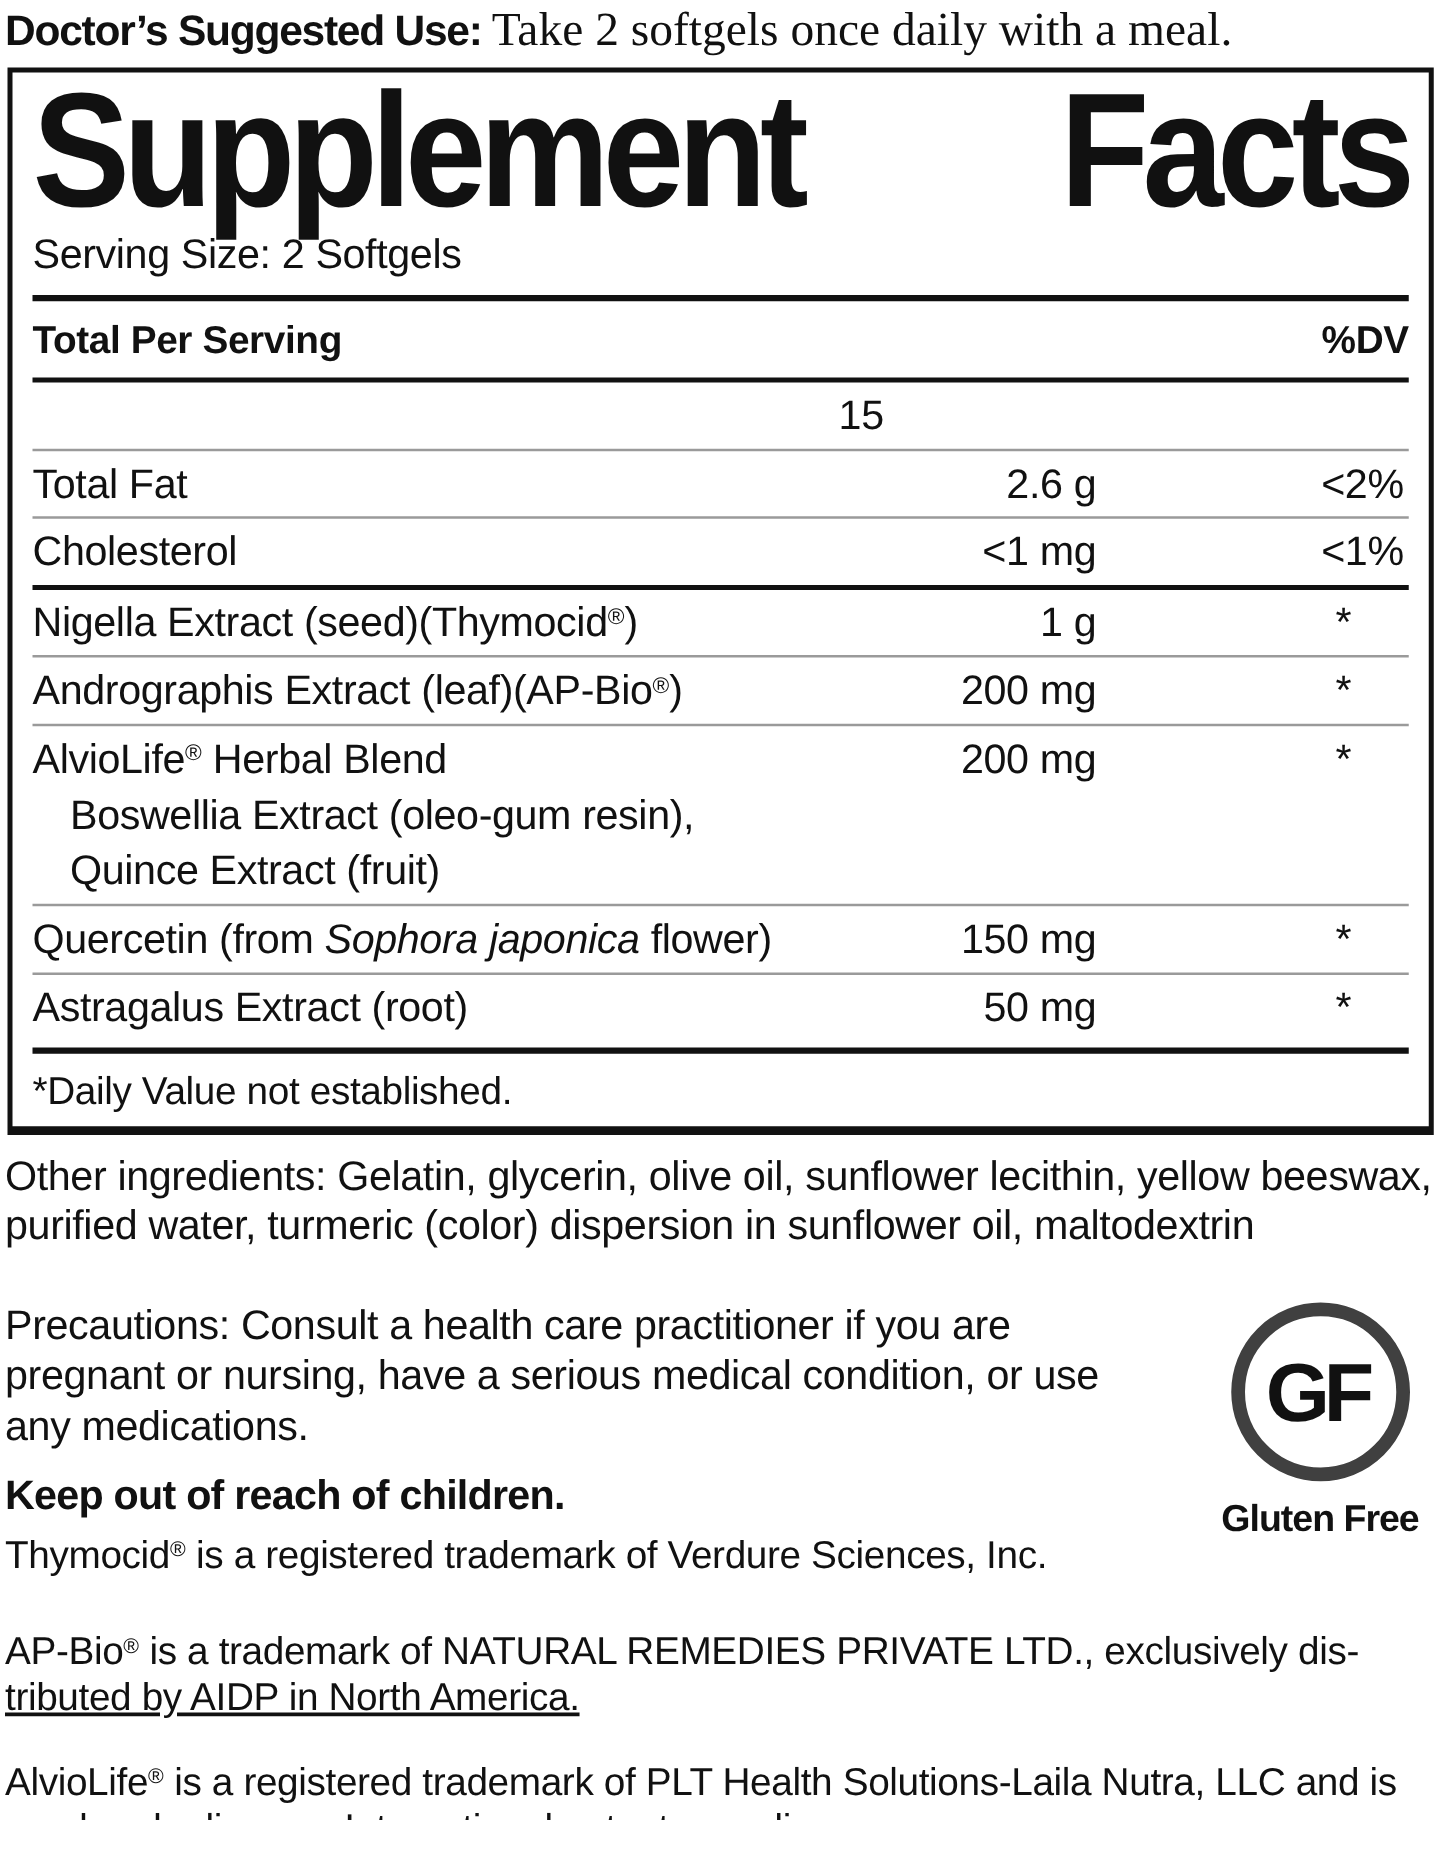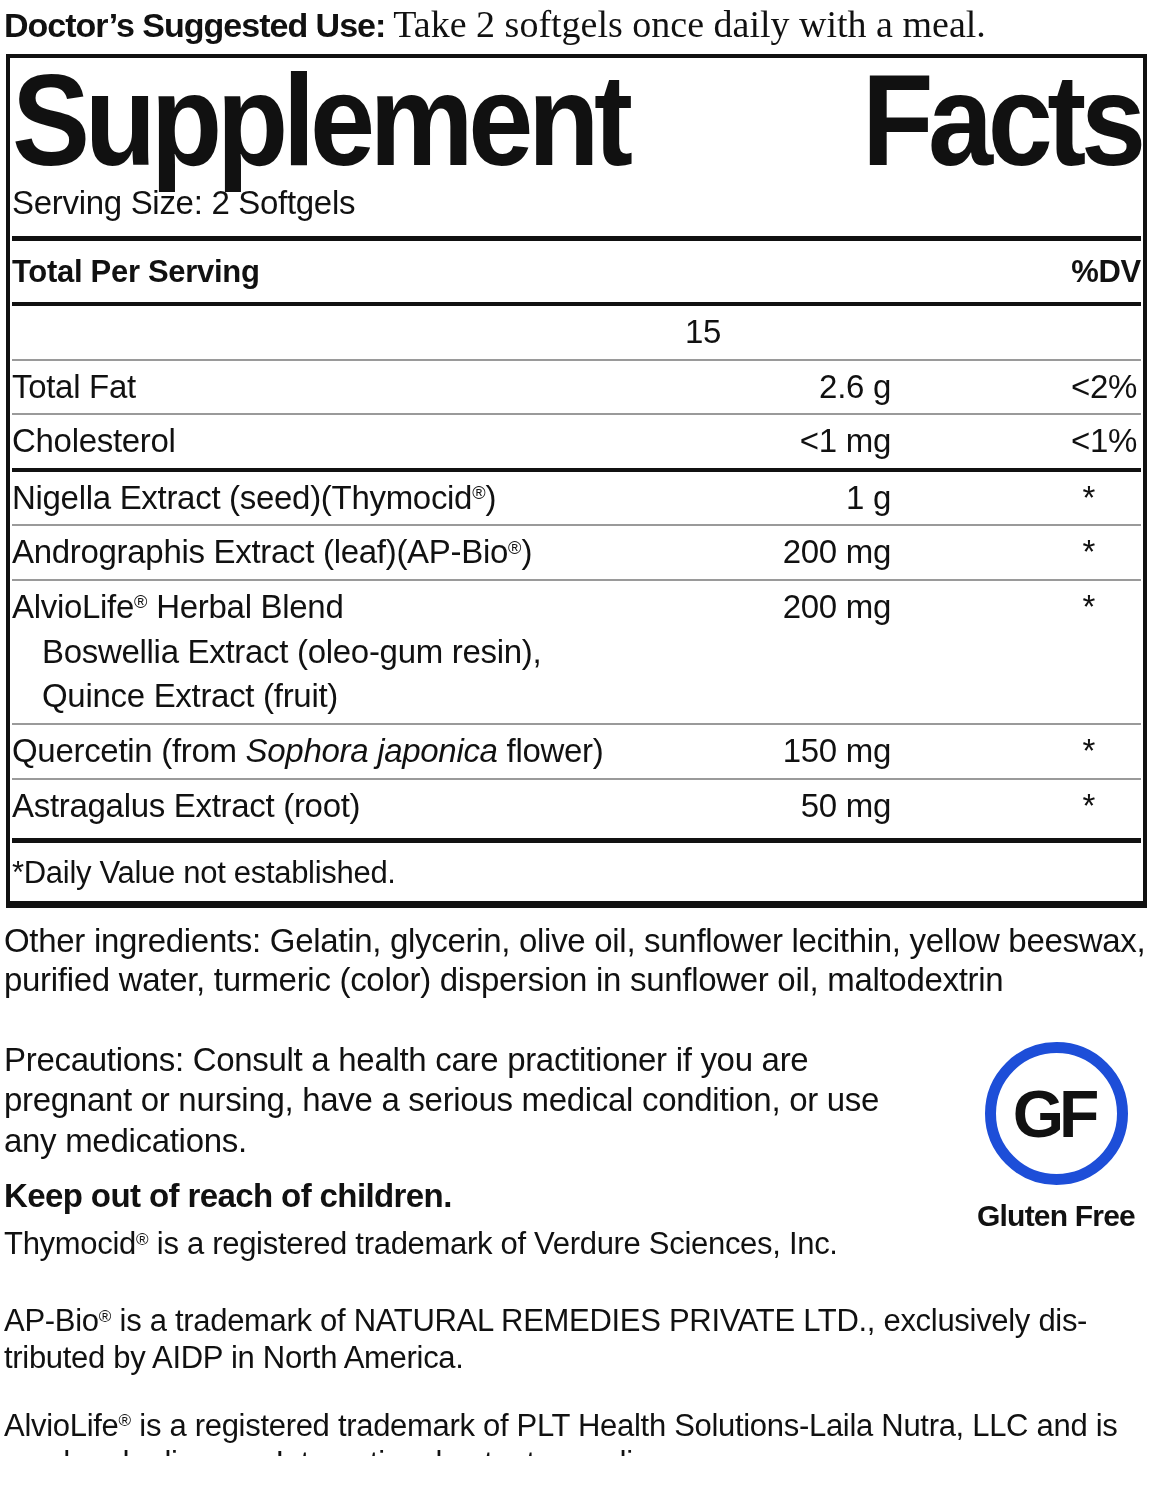--- a/index.html
+++ b/index.html
@@ -27,21 +27,21 @@
     font-family: "Liberation Serif", serif;
     font-size: 38px;
     margin-left: 8px;
   }
 
   
   .facts-box {
     margin: 8px 10px 0 6px;
     border: 4px solid #111;
     border-bottom-width: 7px;
-    padding: 0 2px;
+    padding: 0 16px;
   }
   .facts-title {
     display: flex;
     justify-content: space-between;
     margin: 4px 0 2px;
     height: 118px;
     font-size: 130px;
     line-height: 0.90;
     font-weight: bold;
     letter-spacing: -6px;
@@ -117,34 +117,34 @@
     letter-spacing: -0.6px;
   }
   .tm {
     font-size: 31px;
     line-height: 1.2;
     letter-spacing: -0.3px;
   }
   .tm-thymocid { margin: 10px 0 0; }
   .tm-apbio    { margin: 40px 4px 0; }
   .tm-alvio    { margin: 30px 4px 0; max-width: 1147px; }
-  .block { display: block; }
+  .block { display: block; text-decoration: underline; }
 
   
   .gf-col {
     width: 190px;
     display: flex;
     flex-direction: column;
     align-items: center;
     padding-top: 2px;
   }
   .gf-circle {
     width: 121px;
     height: 121px;
-    border: 11px solid #1d4ed8;
+    border: 11px solid #404040;
     border-radius: 50%;
     display: flex;
     align-items: center;
     justify-content: center;
   }
   .gf-text {
     font-size: 66px;
     font-weight: bold;
     letter-spacing: -5px;
     padding-right: 5px;

